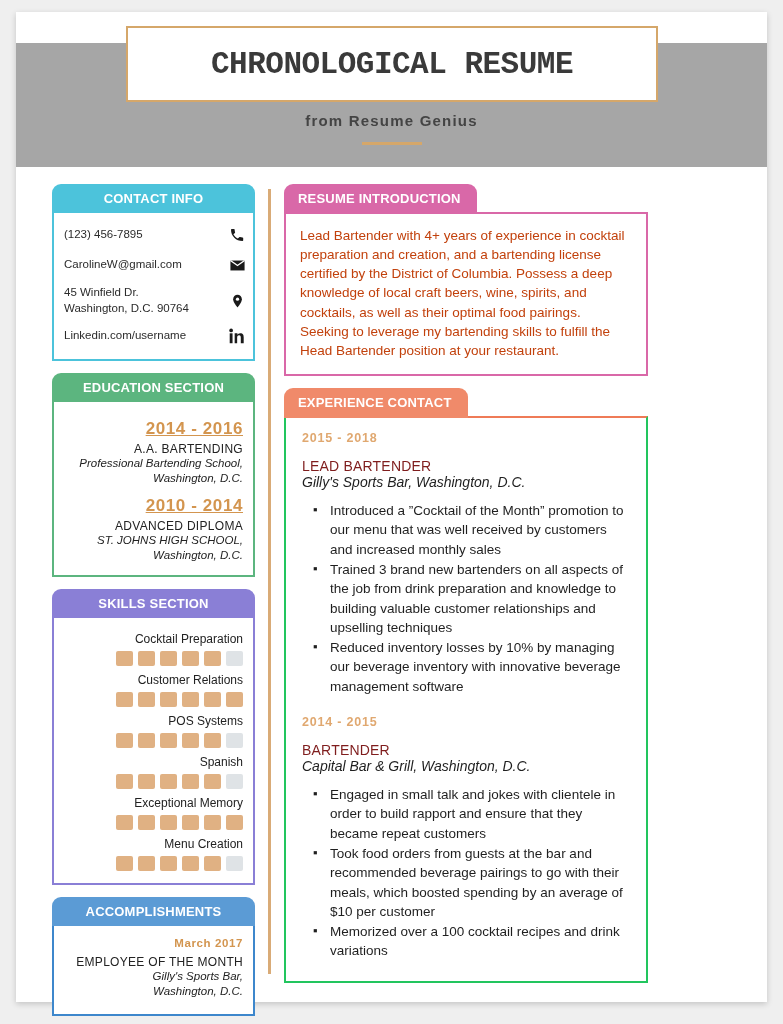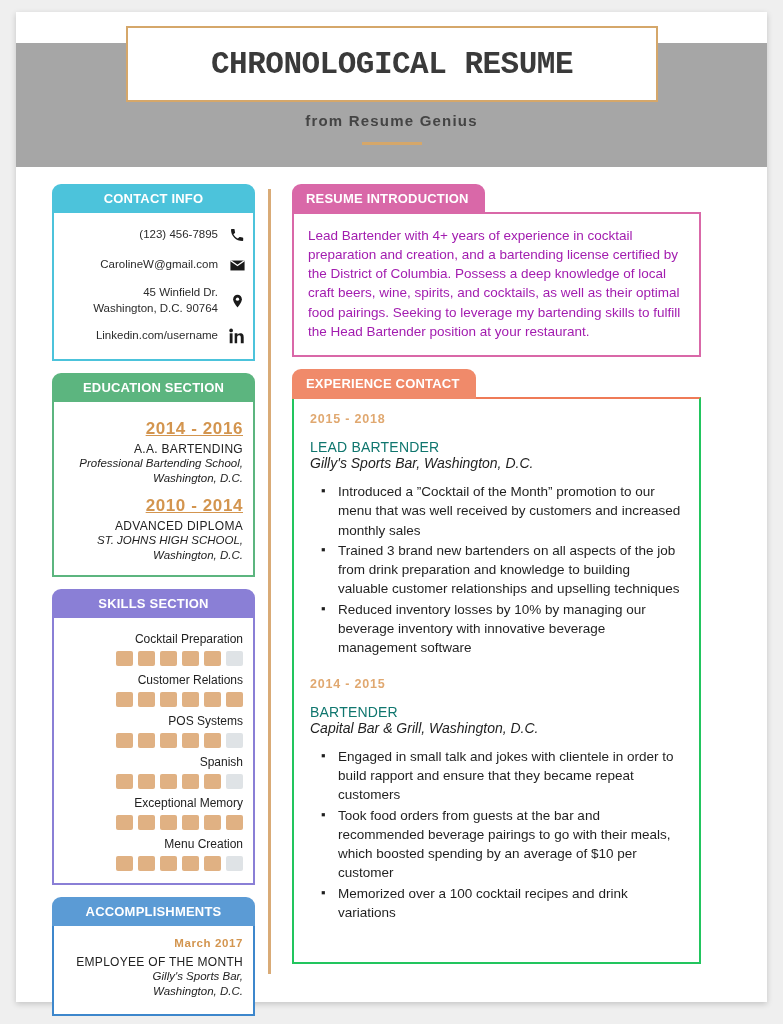--- a/index.html
+++ b/index.html
@@ -70,21 +70,21 @@
   
   .content { position: absolute; left: 0; top: 155px; width: 751px; height: 835px; padding-left: 33px; }
 
   .col-left  { position: absolute; left: 36px;  top: 17px; width: 203px; }
   .divider {
     position: absolute;
     left: 252px; top: 22px;
     width: 3px; height: 785px;
     background: #d9ab77;
   }
-  .col-right { position: absolute; left: 276px; top: 17px; width: 409px; }
+  .col-right { position: absolute; left: 268px; top: 17px; width: 364px; }
 
   
   .card { position: relative; margin-bottom: 12px; }
 
   .tab {
     color: #ffffff;
     font-size: 13px;
     font-weight: bold;
     letter-spacing: 0.2px;
     text-align: center;
@@ -110,21 +110,20 @@
   .contact-row {
     display: flex;
     align-items: center;
     justify-content: flex-end;
     gap: 9px;
     padding: 5px 0;
   }
   .contact-text {
     font-size: 11.5px;
     color: #2b2b2b;
-    text-align: right;
     line-height: 1.35;
     flex: 1;
   }
   .contact-icon {
     width: 20px; height: 20px;
     display: flex; align-items: center; justify-content: center;
     flex: 0 0 20px;
     color: #1a1a1a;
   }
 
@@ -151,28 +150,28 @@
   .accomp .tab      { background: #5b9bd5; }
   .accomp .body-box { border-color: #3d87cc; padding: 8px 10px 14px; text-align: right; }
   .acc-date  { font-size: 11.5px; font-weight: bold; color: #d3954f; letter-spacing: 0.6px; margin-top: 4px; }
   .acc-title { font-size: 12px; color: #222; letter-spacing: 0.3px; margin-top: 6px; }
   .acc-org   { font-size: 11.5px; font-style: italic; color: #222; line-height: 1.35; }
 
   
   .intro .tab-inline { background: #d968a8; font-size: 13px; }
   .intro .body-box   { border: 2px solid #d968a8; border-top: 2px solid #d968a8; margin-top: -2px;
                        padding: 12px 14px 14px; }
-  .intro-text { font-size: 13.5px; color: #a21caf; line-height: 1.42; }
+  .intro-text { font-size: 13.5px; color: #c2410c; line-height: 1.42; }
 
   
   .experience .tab-inline { background: #f08a6a; font-size: 13px; }
   .experience .body-box   { border: 2px solid #22c55e; border-top: 2px solid #ef7b57; margin-top: -2px;
                             padding: 13px 16px 18px; min-height: 567px; }
   .job-date  { font-size: 12.5px; font-weight: bold; color: #e0a870; letter-spacing: 0.8px; }
-  .job-title { font-size: 14px; color: #0f766e; margin-top: 13px; letter-spacing: 0.2px; }
+  .job-title { font-size: 14px; color: #7f1d1d; margin-top: 13px; letter-spacing: 0.2px; }
   .job-org   { font-size: 14px; font-style: italic; color: #1f1f1f; }
   .bullets   { margin-top: 11px; }
   .bullet {
     display: flex; gap: 11px; font-size: 13.5px; color: #1f1f1f;
     line-height: 1.43; margin-bottom: 1px; padding-left: 11px;
   }
   .bullet-mark { flex: 0 0 6px; font-size: 13px; line-height: 1.43; }
   .bullet-text { flex: 1; }
   .job-gap { height: 18px; }
 </style>

